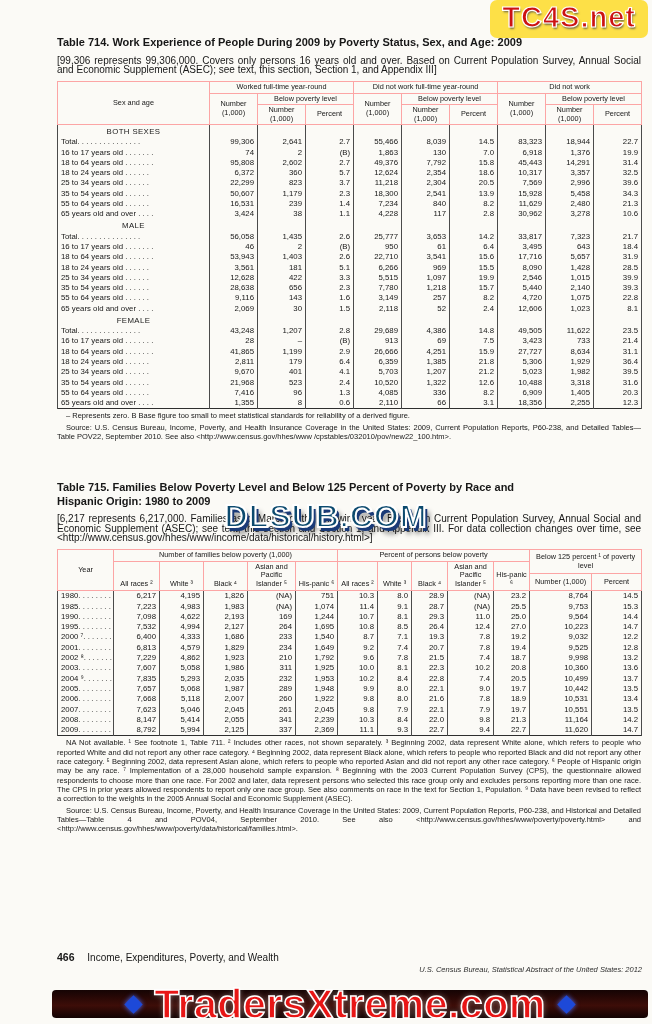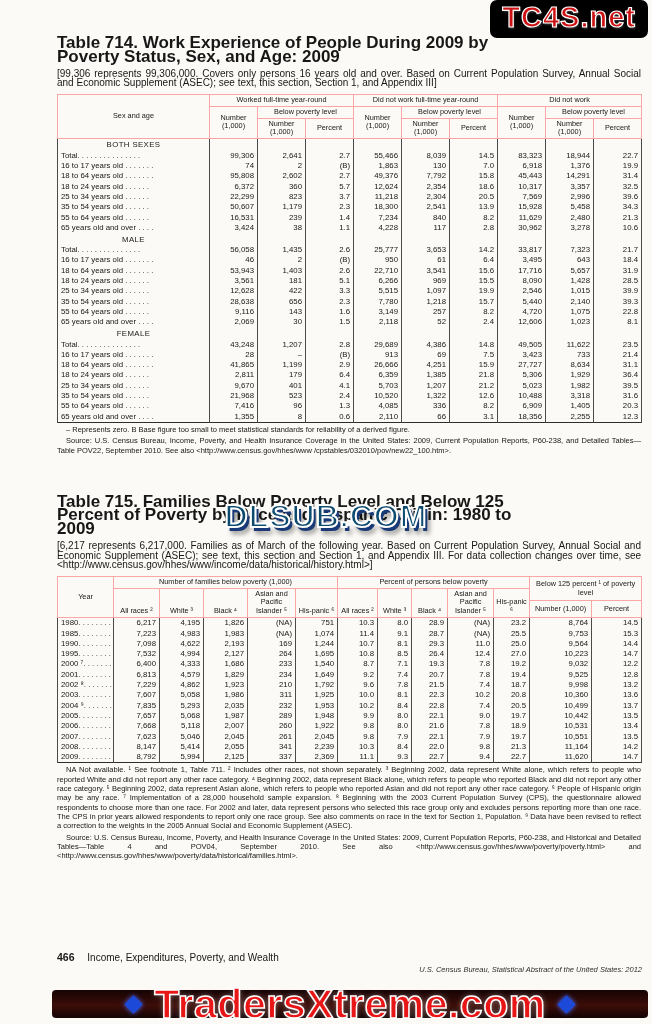--- a/index.html
+++ b/index.html
@@ -1,20 +1,20 @@
 <!DOCTYPE html>
 <html><head>
 <meta charset="utf-8">
 <style>
   html,body{margin:0;padding:0;}
   body{width:652px;height:1024px;background:#d8d8d4;font-family:"Liberation Sans",sans-serif;}
   .page{position:relative;width:652px;height:1024px;background:#fbfaf6;overflow:hidden;color:#171717;}
   .content{position:absolute;left:57px;top:36px;width:584px;}
 
-  .t-title{font-size:17px;font-weight:bold;line-height:13.5px;margin:0 0 6px 0;max-width:482px;}
+  .t-title{font-size:11px;font-weight:bold;line-height:13.5px;margin:0 0 6px 0;max-width:482px;}
   .t-note{font-size:10px;line-height:9.2px;margin:0 0 7px 0;text-align:justify;}
 
   .dtable{border-collapse:collapse;width:584px;table-layout:fixed;font-size:7.8px;border:1px solid #2e2e2e;margin:0;}
   .dtable th{font-weight:normal;font-size:7.3px;line-height:8.6px;text-align:center;vertical-align:middle;padding:1px 2px;border:1px solid #fca5a5;}
   .dtable th.vb{vertical-align:bottom;padding-bottom:2px;}
   .dtable td{border-left:1px solid #4a4a4a;border-right:1px solid #4a4a4a;padding:0 3px;line-height:10.3px;vertical-align:bottom;font-size:7.8px;}
   .num{text-align:right;white-space:nowrap;}
   .stub{text-align:left;white-space:nowrap;overflow:hidden;}
   .sec-label{text-align:center;letter-spacing:0.4px;}
   .section-row td{height:12px;}
@@ -26,21 +26,21 @@
 
   .fnote{font-size:7.5px;line-height:9.3px;margin:2px 0 0 0;}
   .just{text-align:justify;}
   .indent{text-indent:9px;}
   .sec-gap{height:40px;}
 
   .footer{position:absolute;left:57px;top:951px;font-size:10px;}
   .footer .pgnum{font-weight:bold;margin-right:10px;font-size:10.5px;}
   .source-right{position:absolute;right:10px;top:965px;font-size:7.5px;font-style:italic;color:#2e2e2e;max-width:360px;white-space:nowrap;overflow:hidden;}
 
-  .wm-top{position:absolute;top:0;right:4px;background:#000000;padding:1px 12px 4px 12px;border-radius:7px;
+  .wm-top{position:absolute;top:0;right:4px;background:#fde047;padding:1px 12px 4px 12px;border-radius:7px;
           font-size:29px;font-weight:bold;color:#cc1212;letter-spacing:1px;
           -webkit-text-stroke:1.2px #ffffff;text-shadow:1px 2px 2px rgba(70,70,70,0.7);}
   .wm-mid{position:absolute;top:498px;left:50%;transform:translateX(-50%);white-space:nowrap;
           font-size:32px;font-weight:bold;color:#0c4a6e;letter-spacing:1px;
           -webkit-text-stroke:2px #ffffff;text-shadow:3px 4px 0 #1a3a77,5px 7px 5px rgba(0,0,0,0.45);}
   .wm-bottom{position:absolute;left:52px;right:4px;bottom:6px;height:28px;border-radius:4px;
              background:linear-gradient(180deg,#150404,#3d0d08 55%,#120303);
              display:flex;align-items:center;justify-content:center;gap:14px;}
   .wm-bottom-text{font-size:41px;font-weight:bold;color:#e81616;letter-spacing:0.5px;white-space:nowrap;
                   -webkit-text-stroke:1.5px #ffffff;text-shadow:0 0 6px rgba(255,255,255,0.45);}

